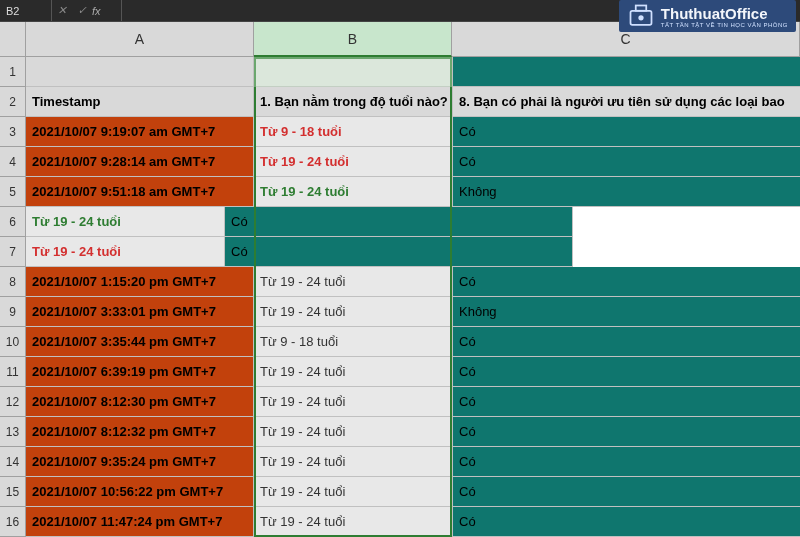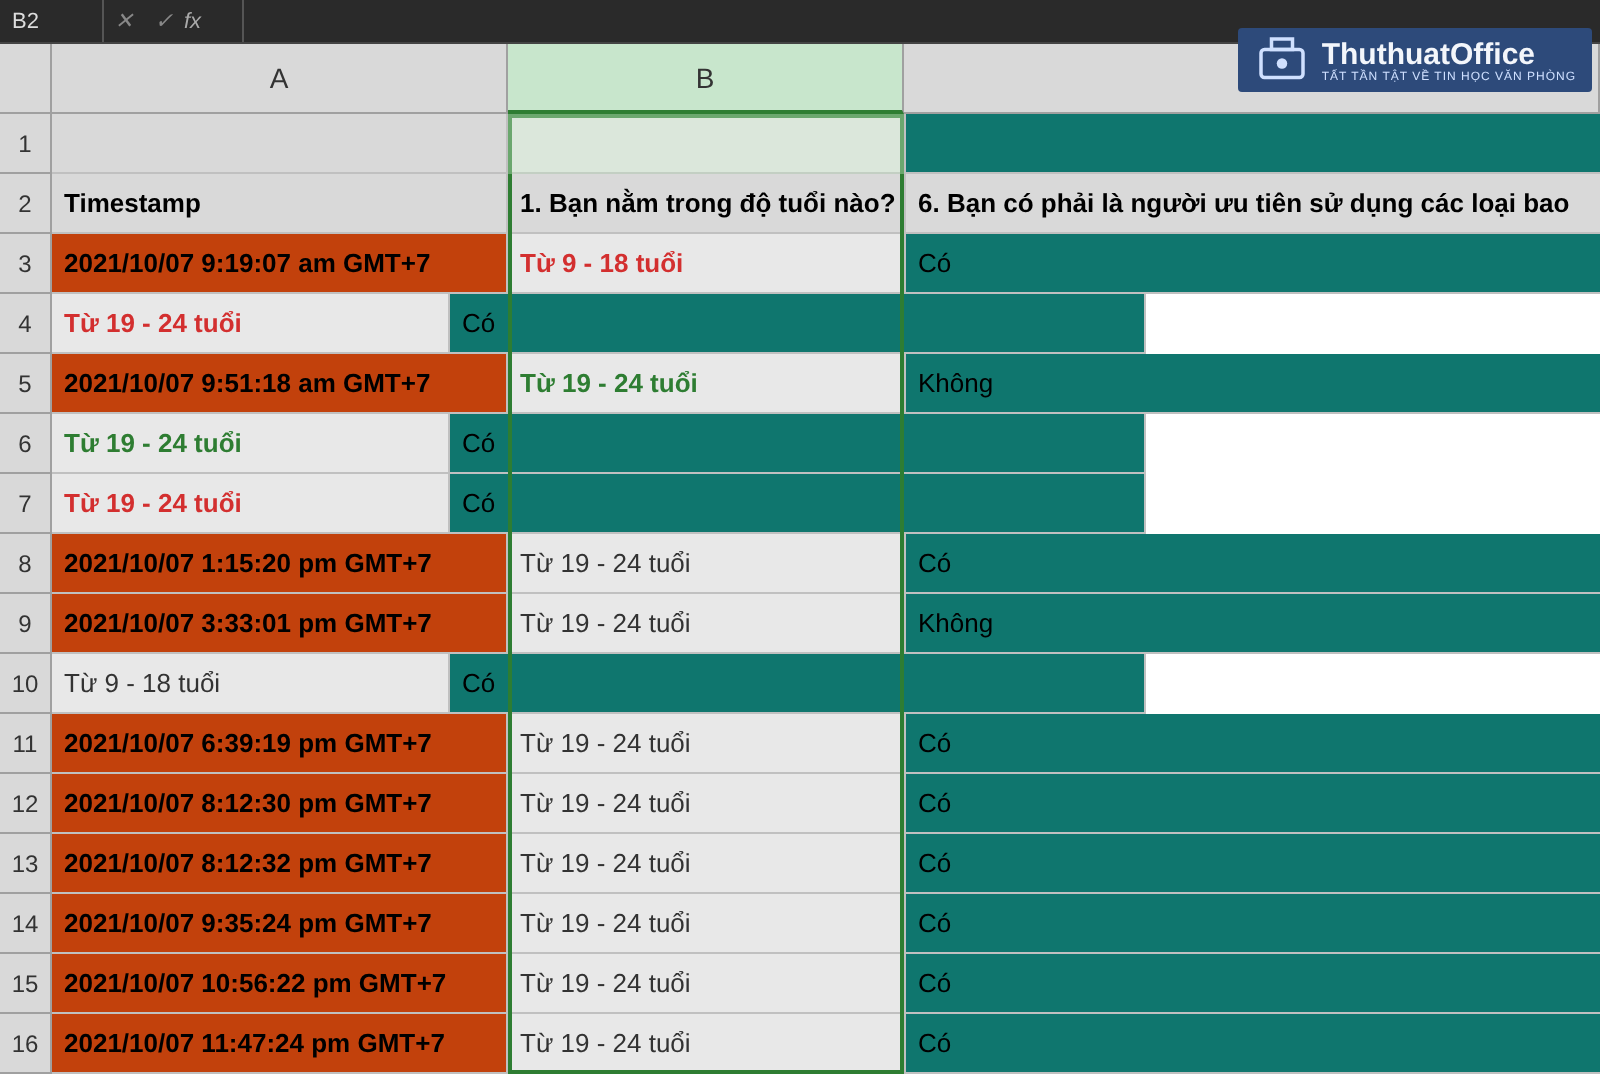--- a/index.html
+++ b/index.html
@@ -128,21 +128,21 @@
     content: '';
     position: absolute;
     top: -2px; left: -2px;
     width: 198px;
     height: 30px;
     background: rgba(200,230,201,0.4);
   }
 
   .watermark {
     position: absolute;
-    top: 14px;
+    top: 0;
     right: 4px;
     color: #f3f6fb;
     background: #2d4a7a;
     padding: 2px 8px;
     font-size: 15px;
     font-weight: bold;
     display:flex;
     align-items:center;
     gap:6px;
     border-radius:2px;
@@ -208,28 +208,29 @@
 
 <div class="cells" id="cells">
     <div class="row">
       <div class="cell colA" style="font-weight: normal; background: rgb(217, 217, 217);"></div>
       <div class="cell colB" style="font-weight: normal;"></div>
       <div class="cell colC" style="font-weight: normal;"></div>
     </div>
     <div class="row hdr-row">
       <div class="cell colA">Timestamp</div>
       <div class="cell colB">1. Bạn nằm trong độ tuổi nào?</div>
-      <div class="cell colC">6. Bạn có phải là người ưu tiên sử dụng các loại bao</div>
+      <div class="cell colC">8. Bạn có phải là người ưu tiên sử dụng các loại bao</div>
     </div>
     <div class="row">
       <div class="cell colA">2021/10/07 9:19:07 am GMT+7</div>
       <div class="cell colB red">Từ 9 - 18 tuổi</div>
       <div class="cell colC">Có</div>
     </div>
     <div class="row">
+      <div class="cell colA">2021/10/07 9:28:14 am GMT+7</div>
       <div class="cell colB red">Từ 19 - 24 tuổi</div>
       <div class="cell colC">Có</div>
     </div>
     <div class="row">
       <div class="cell colA">2021/10/07 9:51:18 am GMT+7</div>
       <div class="cell colB green">Từ 19 - 24 tuổi</div>
       <div class="cell colC">Không</div>
     </div>
     <div class="row">
       <div class="cell colB green">Từ 19 - 24 tuổi</div>
@@ -243,20 +244,21 @@
       <div class="cell colA">2021/10/07 1:15:20 pm GMT+7</div>
       <div class="cell colB normal-b">Từ 19 - 24 tuổi</div>
       <div class="cell colC">Có</div>
     </div>
     <div class="row">
       <div class="cell colA">2021/10/07 3:33:01 pm GMT+7</div>
       <div class="cell colB normal-b">Từ 19 - 24 tuổi</div>
       <div class="cell colC">Không</div>
     </div>
     <div class="row">
+      <div class="cell colA">2021/10/07 3:35:44 pm GMT+7</div>
       <div class="cell colB normal-b">Từ 9 - 18 tuổi</div>
       <div class="cell colC">Có</div>
     </div>
     <div class="row">
       <div class="cell colA">2021/10/07 6:39:19 pm GMT+7</div>
       <div class="cell colB normal-b">Từ 19 - 24 tuổi</div>
       <div class="cell colC">Có</div>
     </div>
     <div class="row">
       <div class="cell colA">2021/10/07 8:12:30 pm GMT+7</div>

